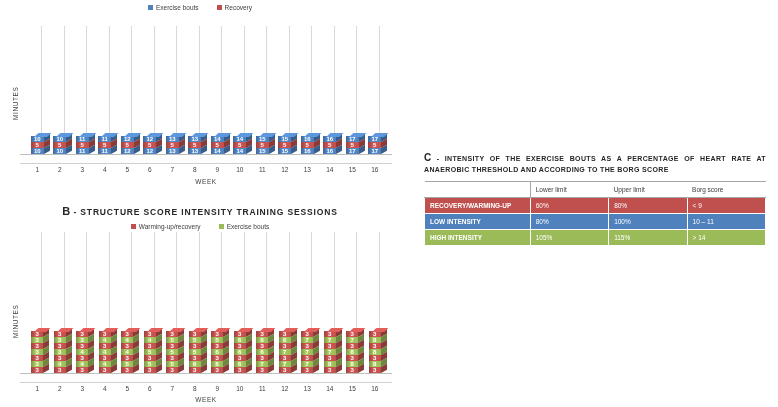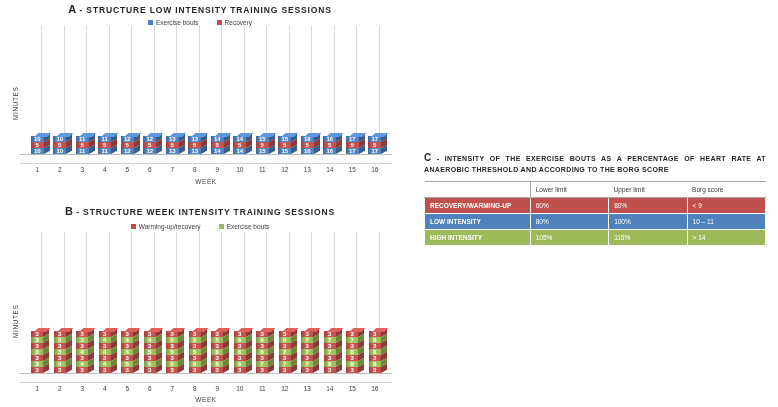--- a/index.html
+++ b/index.html
@@ -112,24 +112,20 @@
   table.ctable tbody td.rowhead{font-weight:bold;}
   table.ctable tbody tr.r-recovery td{background:#c0504d;color:#ffffff;}
   table.ctable tbody tr.r-low td{background:#4f81bd;color:#ffffff;}
   table.ctable tbody tr.r-high td{background:#9bbb59;color:#ffffff;}
 </style>
 </head>
 <body>
 
 <div class="panel" style="left:0;top:0;width:400px;height:190px;">
 
-  <div class="chart-title" style="padding-top:3px;">
-    <span class="letter">A</span>
-    <span>- STRUCTURE LOW INTENSITY TRAINING SESSIONS</span>
-  </div>
 
   <div class="legend" style="margin-top:4px;">
     <div class="legend-item">
       <span class="legend-swatch" style="background:#4f81bd;"></span>
       <span>Exercise bouts</span>
     </div>
     <div class="legend-item">
       <span class="legend-swatch" style="background:#c0504d;"></span>
       <span>Recovery</span>
     </div>
@@ -451,21 +447,21 @@
       <span>15</span>
       <span>16</span>
     </div>
   <div class="axis-x-title" style="position:absolute;left:26px;right:14px;top:178px;">WEEK</div>
 </div>
 
 <div class="panel" style="left:0;top:200px;width:400px;height:207px;">
 
   <div class="chart-title" style="padding-top:5px;">
     <span class="letter">B</span>
-    <span>- STRUCTURE WEEK INTENSITY TRAINING SESSIONS</span>
+    <span>- STRUCTURE SCORE INTENSITY TRAINING SESSIONS</span>
   </div>
 
   <div class="legend" style="margin-top:6px;">
     <div class="legend-item">
       <span class="legend-swatch" style="background:#c0504d;"></span>
       <span>Warming-up/recovery</span>
     </div>
     <div class="legend-item">
       <span class="legend-swatch" style="background:#9bbb59;"></span>
       <span>Exercise bouts</span>

